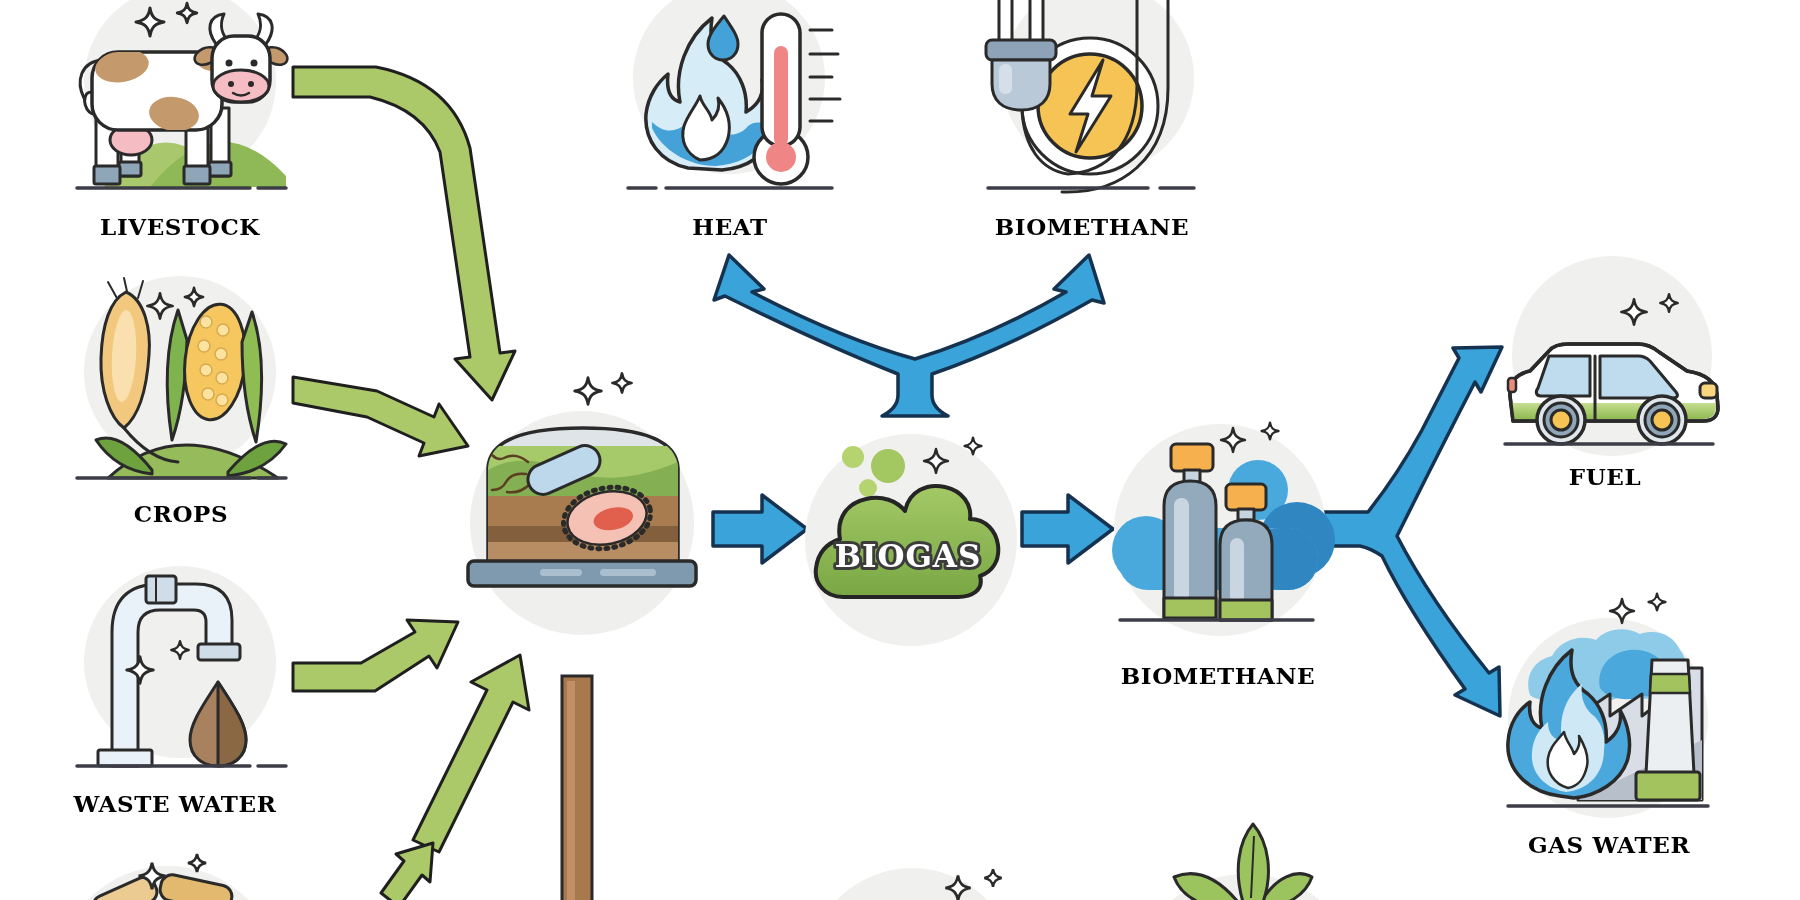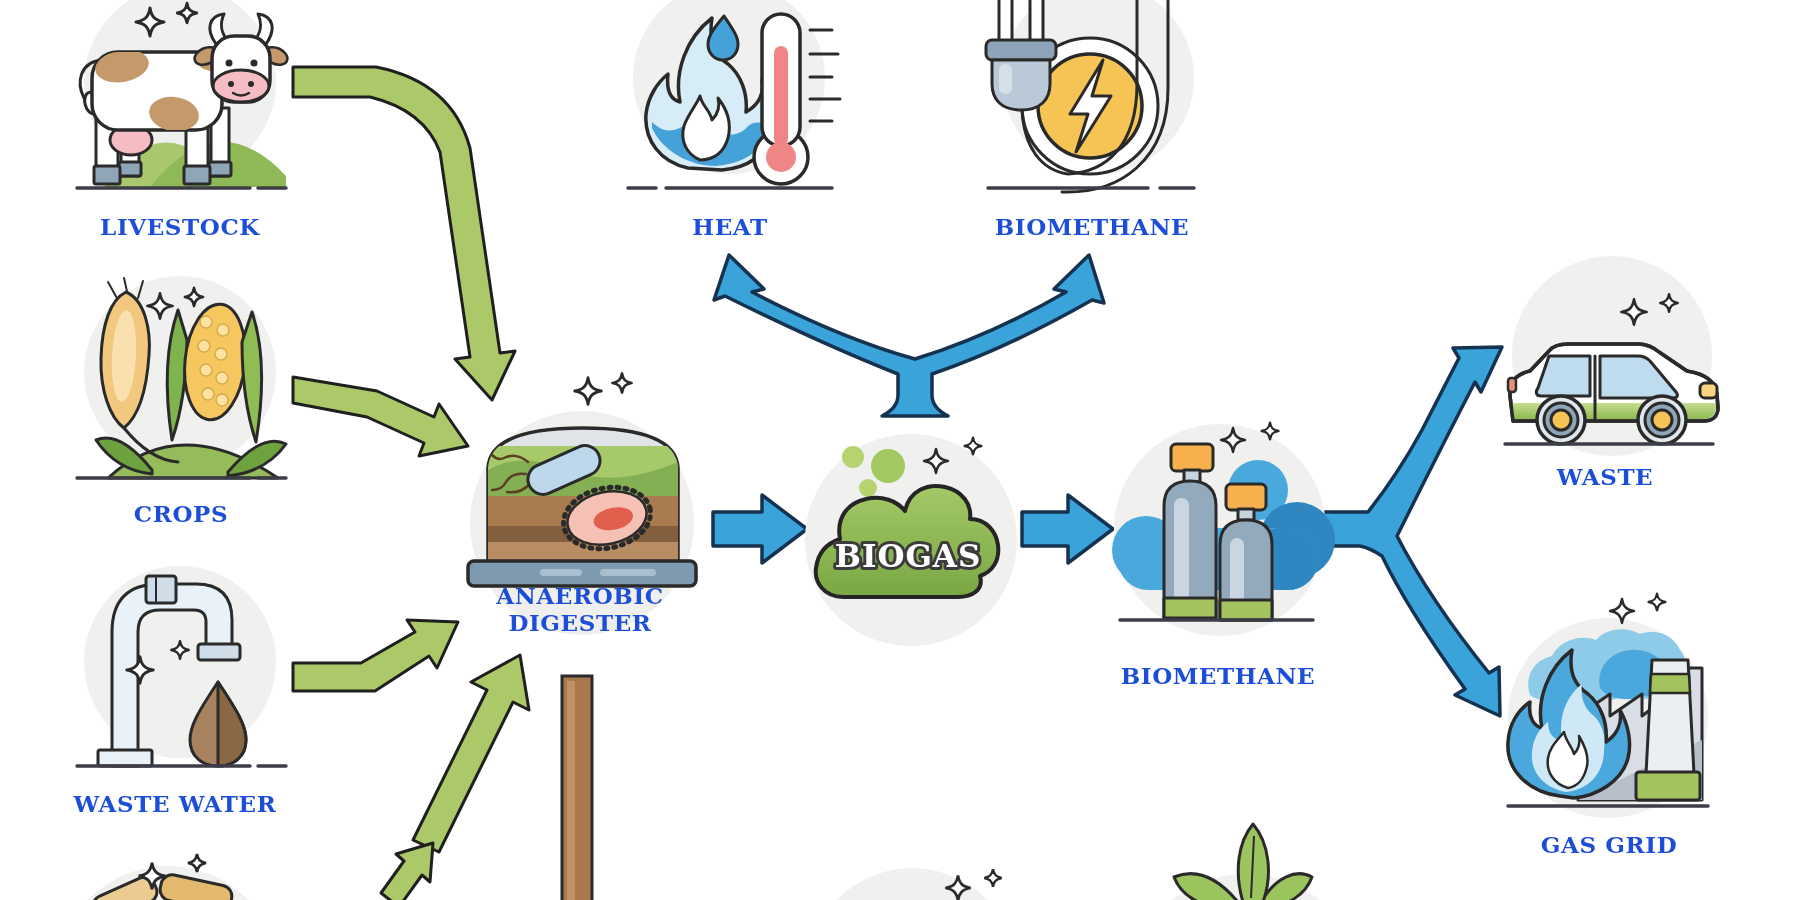--- a/index.html
+++ b/index.html
@@ -1,20 +1,20 @@
 <!DOCTYPE html>
 <html><head>
 <meta charset="utf-8">
 <style>
   html,body{margin:0;padding:0;background:#ffffff;}
   .canvas{position:relative;width:1800px;height:900px;overflow:hidden;background:#ffffff;
           font-family:"DejaVu Serif","Liberation Serif",serif;}
   .canvas svg{position:absolute;left:0;top:0;display:block;}
   .node-label{position:absolute;transform:translateX(-50%);font-weight:700;font-size:23px;
-              letter-spacing:.6px;color:#1d4ed8;white-space:nowrap;text-align:center;line-height:27px;}
+              letter-spacing:.6px;color:#000000;white-space:nowrap;text-align:center;line-height:27px;}
 </style>
 </head>
 <body>
 
 <div class="canvas">
 <svg width="1800" height="900" viewBox="0 0 1800 900">
   <defs>
     <path id="spark" d="M0 -14 C 1.5 -5 5 -1.5 14 0 C 5 1.5 1.5 5 0 14 C -1.5 5 -5 1.5 -14 0 C -5 -1.5 -1.5 -5 0 -14 Z"></path>
     <linearGradient id="cloudGrad" x1="0" y1="0" x2="0" y2="1">
       <stop offset="0" stop-color="#a3c966"></stop>
@@ -302,22 +302,18 @@
     <path d="M1238 902 C1218 878 1196 868 1174 877 C1182 898 1206 910 1234 908 Z" fill="#9cc45e" stroke="#2a2a2a" stroke-width="3"></path>
     <path d="M1262 900 C1276 878 1296 868 1312 877 C1306 894 1288 906 1266 908 Z" fill="#9cc45e" stroke="#2a2a2a" stroke-width="3"></path>
     <path d="M1243 902 C1234 872 1238 842 1253 824 C1269 843 1273 874 1263 902 Z" fill="#9cc45e" stroke="#2a2a2a" stroke-width="3"></path>
     <line x1="1251" y1="898" x2="1254" y2="836" stroke="#2a2a2a" stroke-width="2"></line>
   </g>
 </svg>
 
 <div class="node-label" style="left:180px;top:213px">LIVESTOCK</div>
 <div class="node-label" style="left:181px;top:500px">CROPS</div>
 <div class="node-label" style="left:175px;top:790px">WASTE WATER</div>
-<div class="node-label" style="left:580px;top:582px">
-  <div>ANAEROBIC</div>
-  <div>DIGESTER</div>
-</div>
 <div class="node-label" style="left:730px;top:213px">HEAT</div>
 <div class="node-label" style="left:1092px;top:213px">BIOMETHANE</div>
 <div class="node-label" style="left:1218px;top:662px">BIOMETHANE</div>
-<div class="node-label" style="left:1605px;top:463px">WASTE</div>
-<div class="node-label" style="left:1609px;top:831px">GAS GRID</div>
+<div class="node-label" style="left:1605px;top:463px">FUEL</div>
+<div class="node-label" style="left:1609px;top:831px">GAS WATER</div>
 </div>
 
 </body></html>

